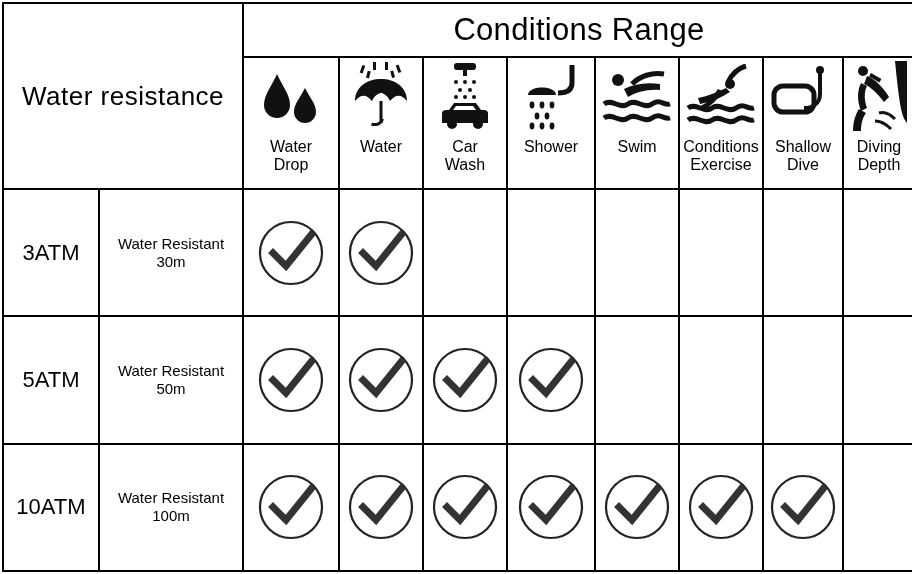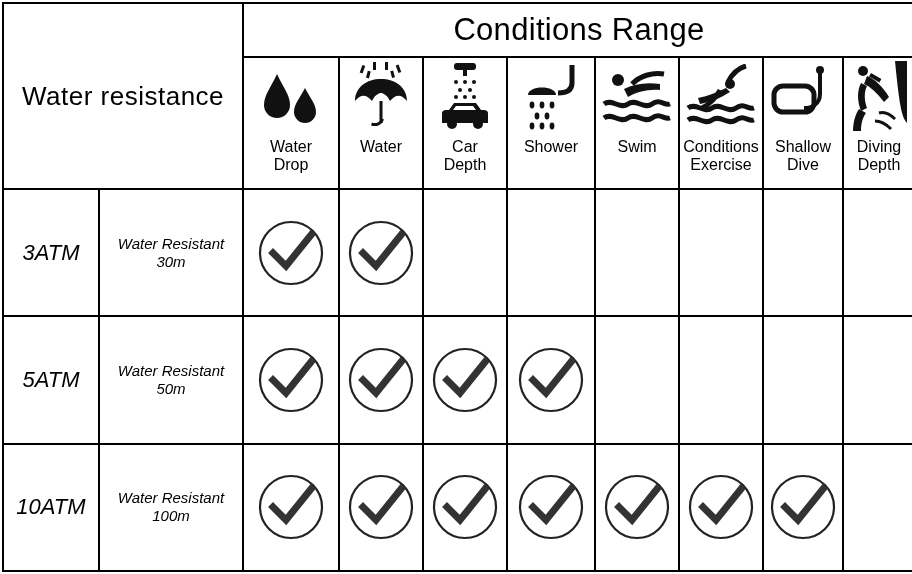--- a/index.html
+++ b/index.html
@@ -76,21 +76,20 @@
     letter-spacing: 0px;
   }
   .wrm {
     font-size: 15px;
     line-height: 1.2;
     white-space: pre-line;
     padding: 0 2px;
   }
   tr.datarow td {
     height: 122px;
-    font-style: italic;
   }
   .check-wrap {
     display: flex;
     align-items: center;
     justify-content: center;
   }
   .empty {
     display: block;
   }
   
@@ -170,21 +169,21 @@
                     <circle cx="29" cy="36" r="2"></circle>
                     <circle cx="38" cy="36" r="2"></circle>
                 </g>
                 <path d="M6 62 L6 52 C6 50 8 49 10 49 L13 49 L18 42 L40 42 L45 49 L48 49 C50 49 52 50 52 52 L52 62 Z" fill="#111"></path>
                 <circle cx="16" cy="63" r="5" fill="#111"></circle>
                 <circle cx="42" cy="63" r="5" fill="#111"></circle>
                 <path d="M20 45 L37 45 L40 49 L17 49 Z" fill="#fff"></path>
               </svg>
             </span>
             <span class="cond-label">Car
-Depth</span>
+Wash</span>
           </div>
         </td>
 
         <td class="cond-cell">
           <div class="cond-inner">
             <span class="cond-icon">
               <svg width="58" height="72" viewBox="0 0 58 72">
                 <path d="M50 4 L50 22" stroke="#111" stroke-width="5" fill="none"></path>
                 <path d="M50 22 C50 30, 44 32, 36 32" stroke="#111" stroke-width="5" fill="none"></path>
                 <path d="M6 34 C6 24, 34 24, 34 34 Z" fill="#111"></path>

